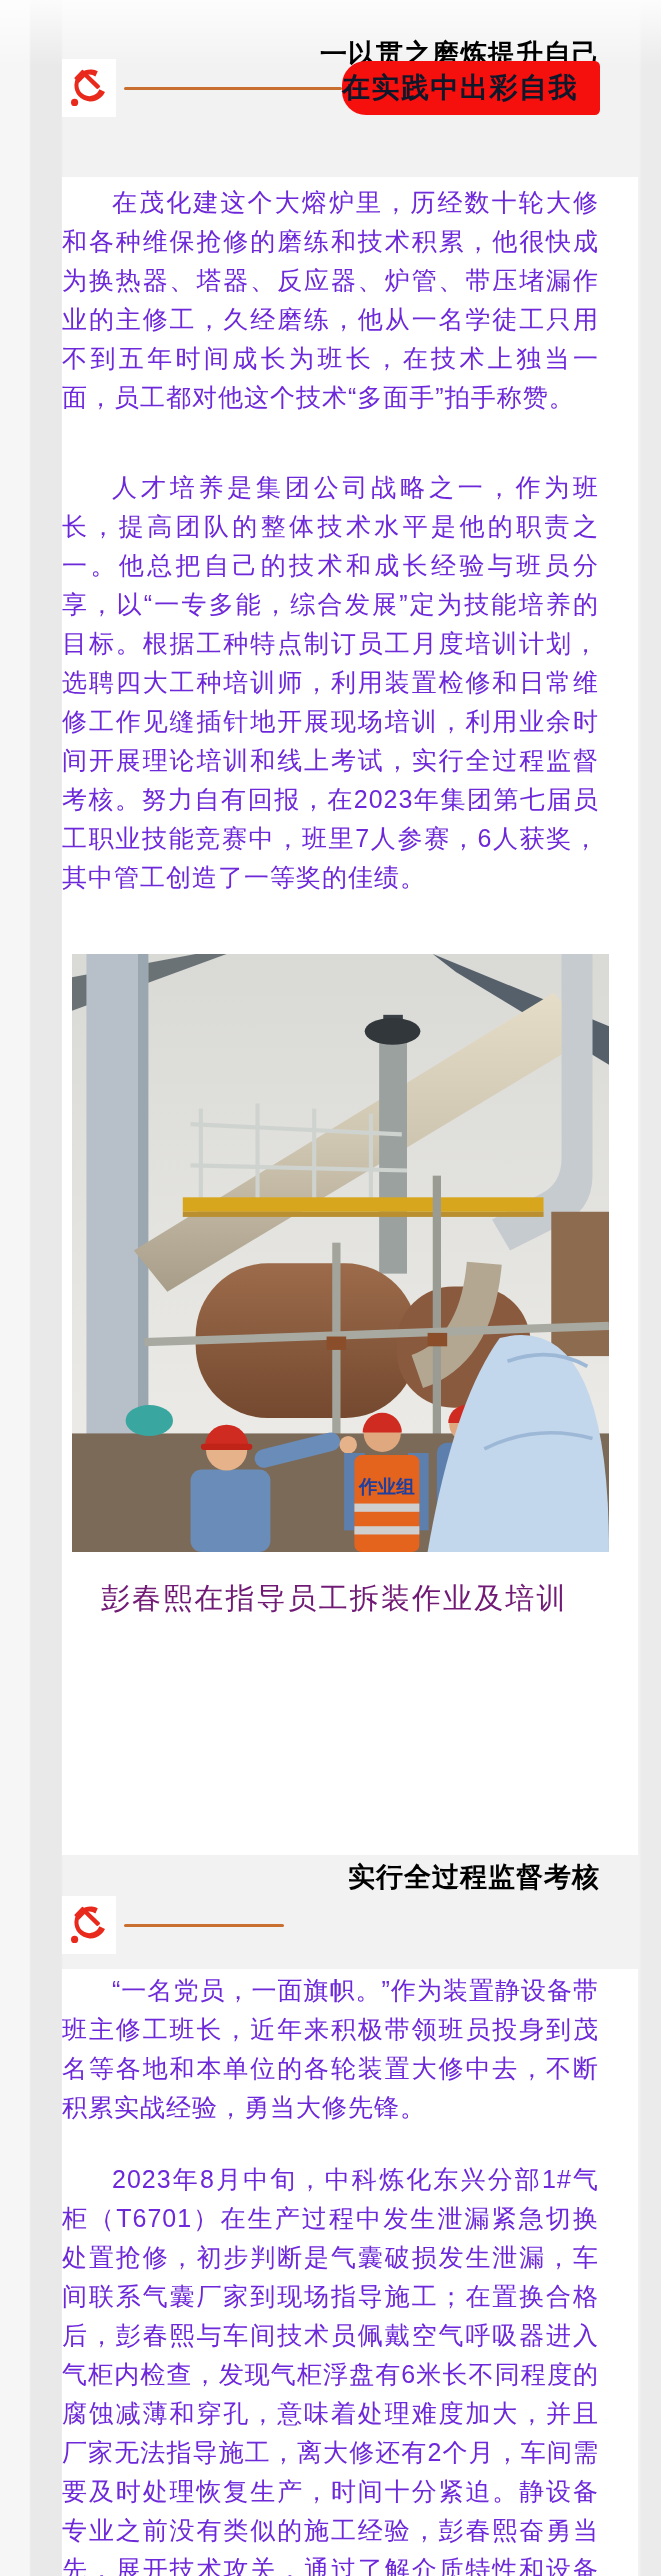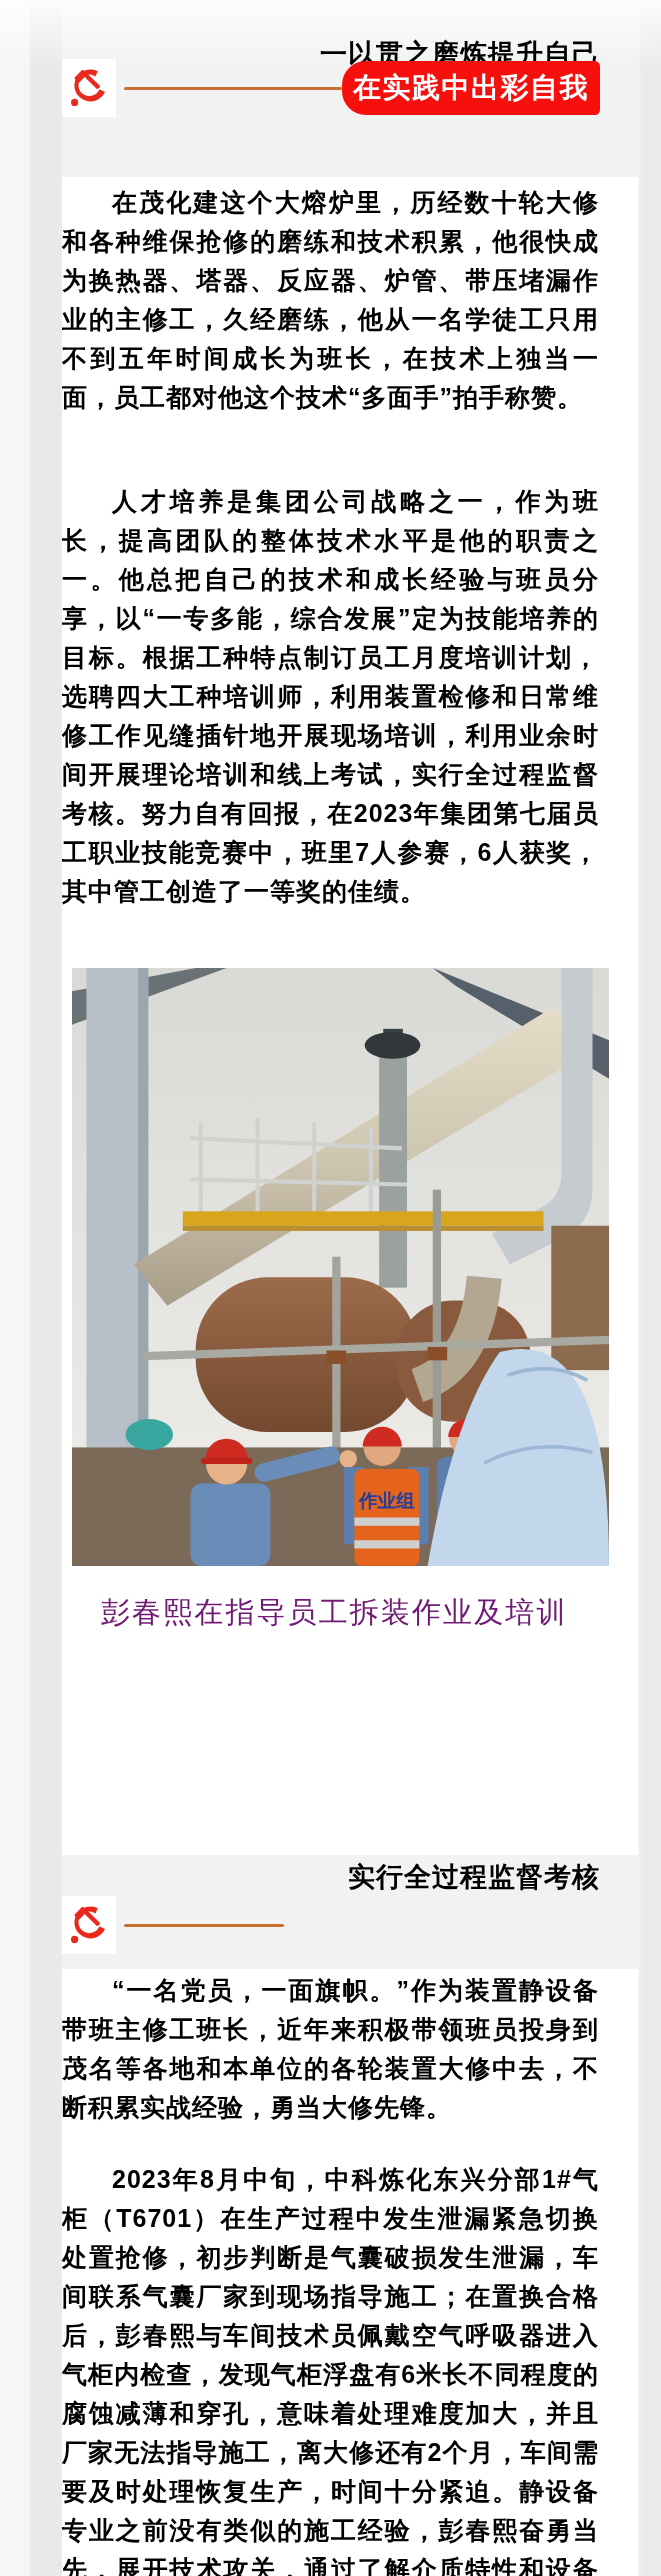--- a/index.html
+++ b/index.html
@@ -25,41 +25,40 @@
   .emblem-tile{
     position:absolute;left:62px;width:54px;height:58px;
     background:#ffffff;display:flex;align-items:center;justify-content:center;
   }
   .emblem-tile svg{width:40px;height:44px;}
   .connector{
     position:absolute;height:3.1px;border-radius:1.5px;
   }
   .red-banner{
     position:absolute;height:54px;
-    color:#ffffff;font-size:28px;font-weight:bold;letter-spacing:1.5px;
-    text-align:center;line-height:54px;white-space:nowrap;
+    color:#0f172a;font-size:28px;font-weight:bold;letter-spacing:1.5px;
+    line-height:54px;white-space:nowrap;
     border-radius:24px 5.2px 5.2px 24px;
   }
   
   .card{
     position:absolute;left:62px;width:576px;background:#ffffff;
     overflow:hidden;
   }
   .card1{top:177px;height:1678px;}
   .card2{top:1969px;height:1453px;}
   .para{
     width:537px;
-    font-size:25px;line-height:39px;letter-spacing:1px;color:#000000;
+    font-size:25px;line-height:39px;letter-spacing:1px;color:#6d28d9;
     text-align:justify;text-indent:2em;overflow:hidden;
     margin:0;
-    font-weight:bold;
   }
   .p1{height:270px;margin-top:6.2px;}
   .p2{height:155px;margin-top:20.6px;}
-  .p3{height:425px;margin-top:29px;}
+  .p3{height:425px;margin-top:15px;}
   .p4{height:155px;margin-top:2.1px;}
   .p5{height:734px;margin-top:34px;}
   figure{margin:10px;padding:0;}
   .photo{display:block;}
   .photo1{width:537px;height:598px;margin-top:61px;}
   .photo-caption{
     margin-top:27px;margin-left:39px;height:31px;
     font-size:29px;font-weight:normal;color:#701a75;letter-spacing:2.1px;
     white-space:nowrap;
   }

